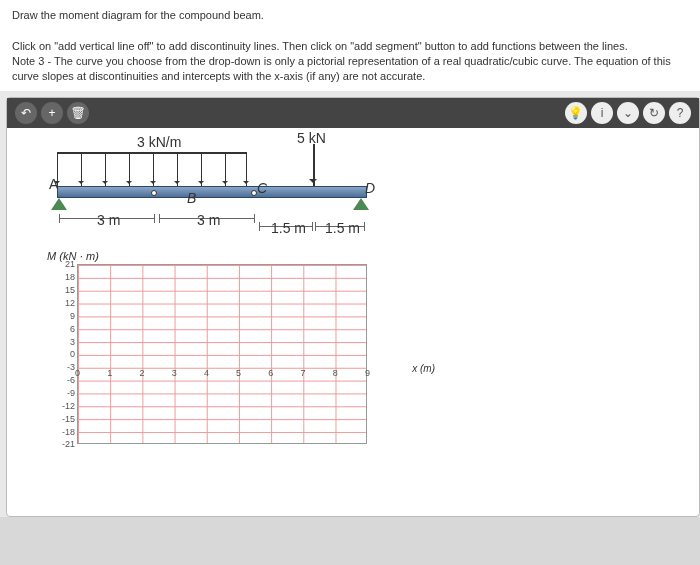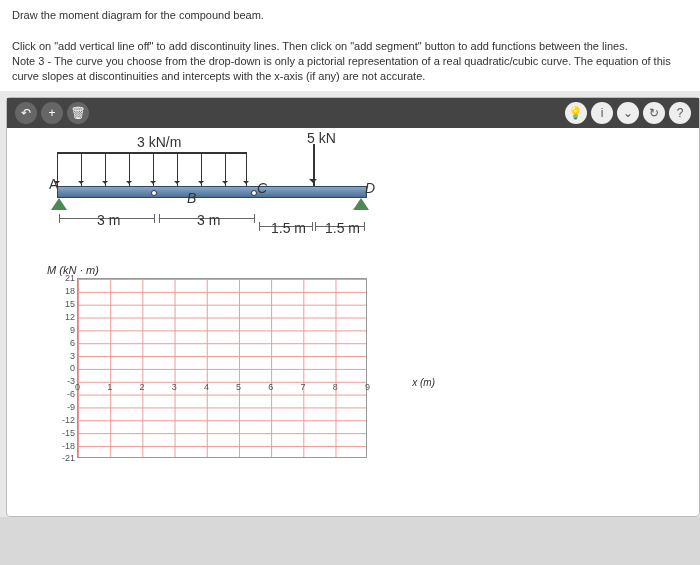--- a/index.html
+++ b/index.html
@@ -24,21 +24,21 @@
   .load-dist .arrow::after { content: ''; position: absolute; bottom: -1px; left: -3px; border: 3px solid transparent; border-top-color: #333; }
   .lbl { position: absolute; font-size: 14px; color: #333; }
   .point-load { position: absolute; top: 8px; width: 2px; height: 42px; background: #333; }
   .point-load::after { content: ''; position: absolute; bottom: -1px; left: -4px; border: 4px solid transparent; border-top-color: #333; }
   .support-pin { position: absolute; top: 62px; width: 0; height: 0; border-left: 8px solid transparent; border-right: 8px solid transparent; border-bottom: 12px solid #4d8a52; }
   .hinge { position: absolute; top: 54px; width: 6px; height: 6px; border-radius: 50%; background: #fff; border: 1px solid #333; }
   .dim-line { position: absolute; height: 1px; background: #666; }
   .dim-line::before, .dim-line::after { content: ''; position: absolute; top: -4px; width: 1px; height: 9px; background: #666; }
   .dim-line::before { left: 0; } .dim-line::after { right: 0; }
   
-  .chart { position: relative; width: 350px; height: 210px; margin-left: 20px; margin-top: 28px; }
+  .chart { position: relative; width: 350px; height: 210px; margin-left: 20px; margin-top: 14px; }
   .chart-title { font-style: italic; font-size: 11px; margin-bottom: 2px; }
   .grid { position: absolute; top: 14px; left: 30px; width: 290px; height: 180px; background: #fff; border: 1px solid #999; background-image: linear-gradient(#e99 1px, transparent 1px), linear-gradient(90deg, #e99 1px, transparent 1px); background-size: 32.2px 12.85px; }
   .y-tick { position: absolute; left: 0; width: 28px; text-align: right; font-size: 9px; color: #555; }
   .x-tick { position: absolute; bottom: 82px; font-size: 9px; color: #555; }
   .axis-lbl-x { position: absolute; right: -38px; bottom: 86px; font-style: italic; font-size: 10px; }
 </style>
 </head>
 <body>
 
 <div class="instructions">
@@ -73,21 +73,21 @@
             <div class="arrow" style="left:0"></div>
               <div class="arrow" style="left:24px"></div>
               <div class="arrow" style="left:48px"></div>
               <div class="arrow" style="left:72px"></div>
               <div class="arrow" style="left:96px"></div>
               <div class="arrow" style="left:120px"></div>
               <div class="arrow" style="left:144px"></div>
               <div class="arrow" style="left:168px"></div>
               <div class="arrow" style="left:189px"></div>
           </div>
-          <div class="lbl" style="top:-6px;left:260px">5 kN</div>
+          <div class="lbl" style="top:-6px;left:250px">5 kN</div>
           <div class="point-load" style="left:266px"></div>
           <div class="beam"></div>
           <div class="support-pin" style="left:4px"></div>
           <div class="support-pin" style="left:306px"></div>
           <div class="hinge" style="left:104px"></div>
           <div class="hinge" style="left:204px"></div>
           <div class="lbl" style="top:40px;left:2px">A</div>
           <div class="lbl" style="top:54px;left:140px;font-style:italic">B</div>
           <div class="lbl" style="top:44px;left:210px;font-style:italic">C</div>
           <div class="lbl" style="top:44px;left:318px;font-style:italic">D</div>

